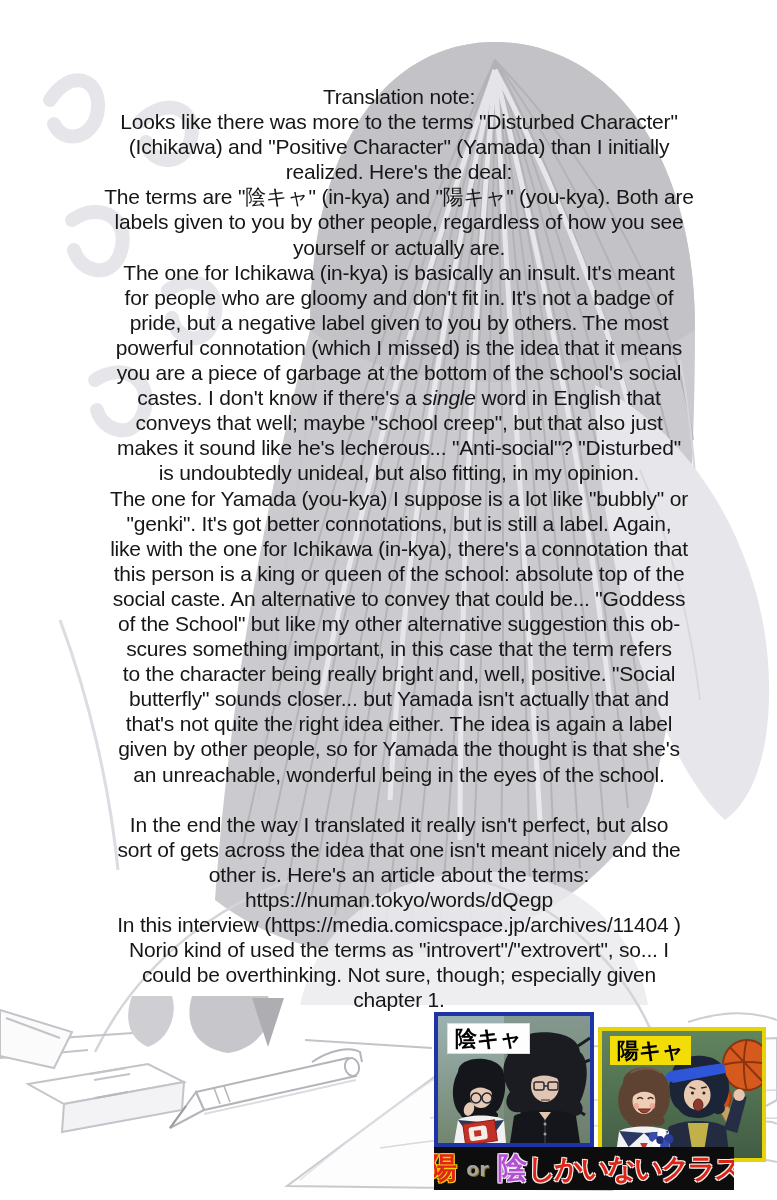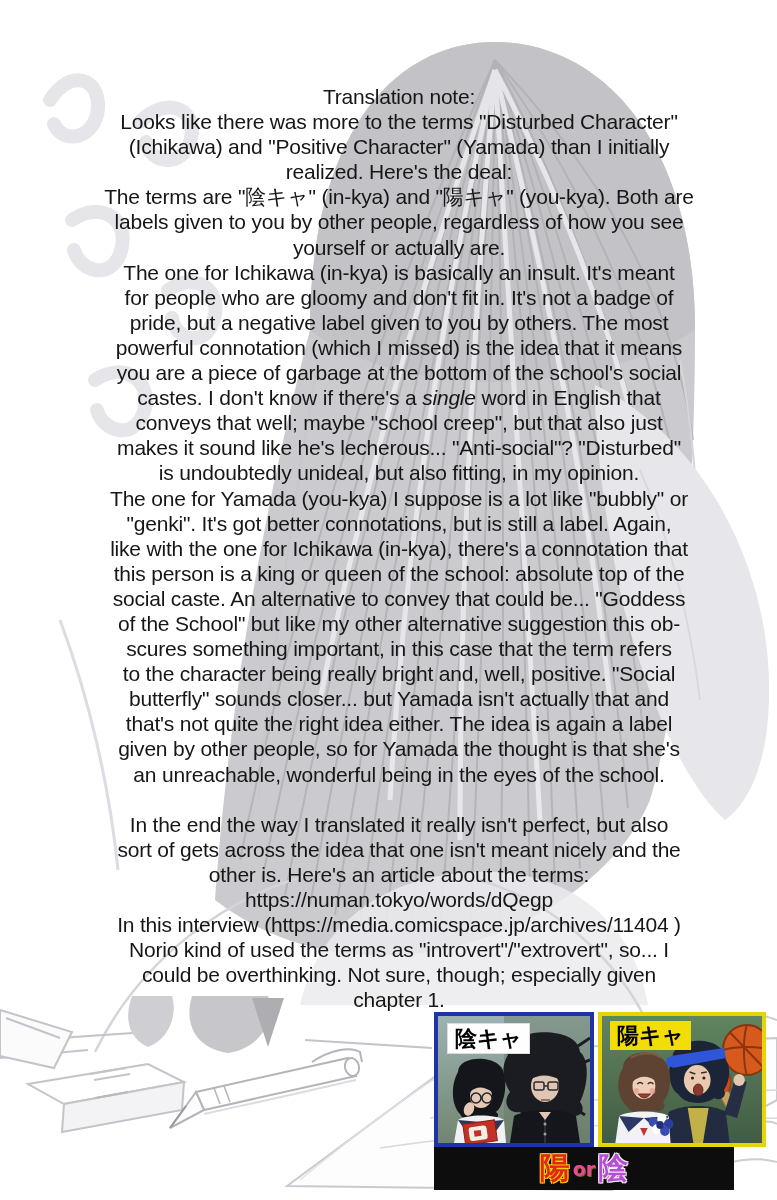--- a/index.html
+++ b/index.html
@@ -5,32 +5,32 @@
   html,body{margin:0;padding:0;}
   .page{position:relative;width:777px;height:1200px;background:#ffffff;overflow:hidden;
         font-family:"Liberation Sans","DejaVu Sans",sans-serif;}
   .bg-art{position:absolute;left:0;top:0;width:777px;height:1200px;pointer-events:none;}
   .note{position:absolute;left:46px;top:84px;width:706px;font-size:21px;line-height:25.1px;
         color:#161616;letter-spacing:-0.2px;white-space:pre;z-index:2;text-align:center;}
   .note i{font-style:italic;margin-top:25px;}
   .tv{position:absolute;left:434px;top:1012px;width:300px;height:178px;z-index:3;}
   .panel{position:absolute;top:0;height:135px;box-sizing:border-box;}
   .panel.inkya{left:0;width:160px;border:4px solid #1e33a6;background:#72856f;}
-  .panel.youkya{left:164px;width:168px;border:4px solid #e6d409;background:#4c6b4e;}
+  .panel.youkya{left:164px;width:168px;border:4px solid #e6d409;background:#4c6b4e;margin-top:15px;}
   .panel svg{display:block;width:100%;height:100%;}
   .tag{position:absolute;font-weight:bold;font-size:22px;line-height:1.15;padding:2px 7px;
        color:#000;font-family:"DejaVu Sans","Liberation Sans",sans-serif;white-space:nowrap;}
   .tag.white{left:10px;top:8px;background:#fefefe;box-shadow:0 0 0 1px #d8dde6;}
   .tag.yellow{left:8px;top:5px;background:#f2dd07;}
   .caption{position:absolute;left:0;top:135px;width:100%;height:43px;background:#0d0d0d;
            display:flex;align-items:center;justify-content:center;white-space:nowrap;
            font-family:"DejaVu Sans","Liberation Sans",sans-serif;font-weight:bold;overflow:hidden;}
   .cap-you{font-size:30px;color:#e02616;
      text-shadow:-1px -1px 0 #f6cf0c,1px -1px 0 #f6cf0c,-1px 1px 0 #f6cf0c,1px 1px 0 #f6cf0c;}
-  .cap-or{font-size:19px;color:#ec4899;margin:0 3px;text-shadow:1px 1px 0 #7a6a18;}
+  .cap-or{font-size:19px;color:#a3a3a3;margin:0 9px;text-shadow:1px 1px 0 #7a6a18;}
   .cap-in{font-size:30px;color:#b44fd4;
      text-shadow:-1px -1px 0 #f4eef6,1px -1px 0 #f4eef6,-1px 1px 0 #f4eef6,1px 1px 0 #f4eef6;}
   .cap-rest{font-size:28px;color:#dc2414;letter-spacing:-2px;
      text-shadow:-1px -1px 0 #f6efee,1px -1px 0 #f6efee,-1px 1px 0 #f6efee,1px 1px 0 #f6efee;}
 </style>
 </head>
 <body>
 
 <div class="page">
 
@@ -277,16 +277,17 @@
           </g>
         </g>
       </svg>
       <div class="tag yellow">陽キャ</div>
     </div>
 
     <div class="caption">
       <span class="cap-you">陽</span>
       <span class="cap-or">or</span>
       <span class="cap-in">陰</span>
+      <span class="cap-rest">しかいないクラス</span>
     </div>
   </div>
 
 </div>
 
 </body></html>

